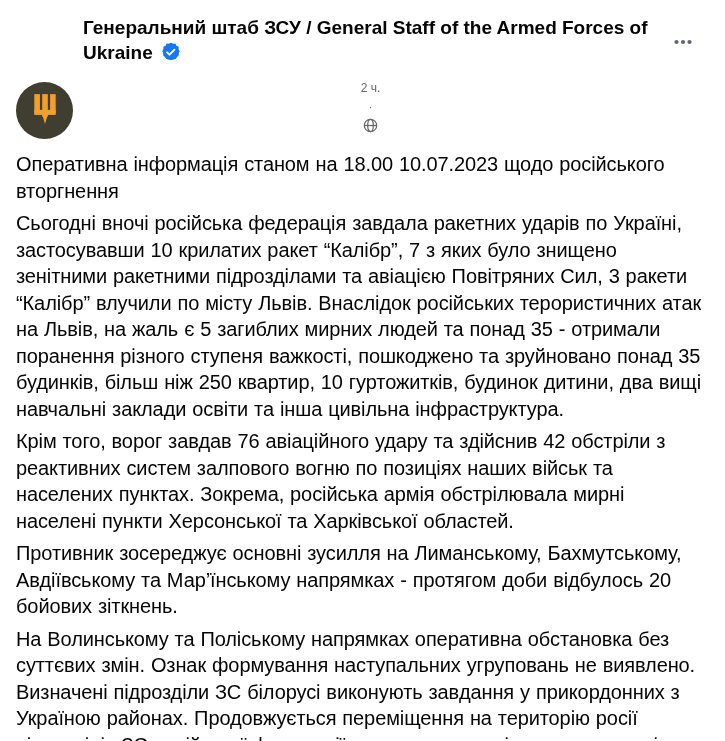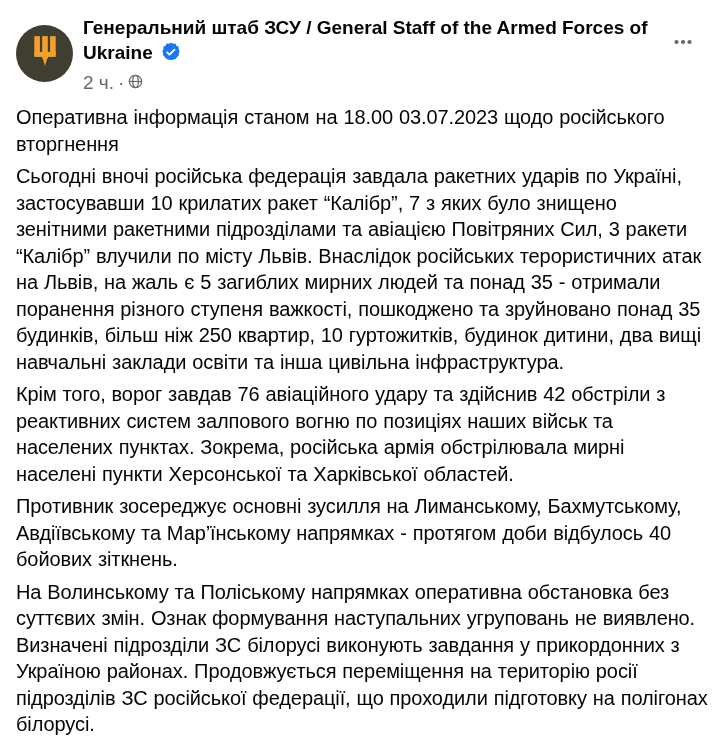--- a/index.html
+++ b/index.html
@@ -6,28 +6,28 @@
     --text-primary:#050505;
     --text-secondary:#65676B;
     --verified-blue:#1877F2;
     --avatar-background:#3F3E30;
     --trident-gold:#F1A02B;
   }
   *{margin:0;padding:0;box-sizing:border-box;}
   html,body{width:725px;height:741px;background:#ffffff;overflow:hidden;}
   body{font-family:"Liberation Sans","DejaVu Sans",sans-serif;color:var(--text-primary);}
   .post-card{position:relative;width:725px;height:741px;background:#fff;}
-  .post-header{display:flex;align-items:center;padding:14px 16px 6px 16px;}
+  .post-header{display:flex;align-items:flex-end;padding:14px 16px 6px 16px;}
   .avatar{flex:0 0 auto;width:57px;height:57px;border-radius:50%;background:var(--avatar-background);
     display:flex;align-items:center;justify-content:center;margin-right:10px;cursor:pointer;}
   .header-text{flex:1 1 auto;padding-top:1px;min-width:0;max-width:575px;}
   .page-name{font-size:19px;line-height:25px;font-weight:bold;color:var(--text-primary);cursor:pointer;}
   .page-name .name-text{display:inline;}
   .verified{display:inline-block;vertical-align:-2px;margin-left:4px;}
-  .meta-row{display:flex;align-items:center;margin-top:5px;font-size:19px;line-height:19px;color:var(--text-secondary);}
+  .meta-row{display:flex;align-items:center;margin-top:12px;font-size:12px;line-height:19px;color:var(--text-secondary);flex-direction:column;}
   .meta-row .dot{margin:0 4px;}
   .globe{display:inline-block;margin-top:1px;}
   .more-btn{position:absolute;top:24px;right:24px;width:36px;height:36px;border:none;background:transparent;
     display:flex;align-items:center;justify-content:center;cursor:pointer;border-radius:50%;}
   .post-body{padding:6px 16px 0 16px;}
   .post-body p{font-size:20px;line-height:26.5px;color:var(--text-primary);margin:0 0 6px 0;
     letter-spacing:-0.1px;word-spacing:0.5px;}
   .post-body p:last-child{margin-bottom:0;}
 </style>
 </head>
@@ -85,25 +85,25 @@
             <circle cx="11" cy="11" r="2.1"></circle>
             <circle cx="17.5" cy="11" r="2.1"></circle>
           </g>
         </svg>
       </span>
     </button>
   </div>
 
   <div class="post-body">
 
-      <p>Оперативна інформація станом на 18.00 03.07.2023 щодо російського вторгнення</p>
+      <p>Оперативна інформація станом на 18.00 10.07.2023 щодо російського вторгнення</p>
 
 
       <p>Сьогодні вночі російська федерація завдала ракетних ударів по Україні, застосувавши 10 крилатих ракет “Калібр”, 7 з яких було знищено зенітними ракетними підрозділами та авіацією Повітряних Сил, 3 ракети “Калібр” влучили по місту Львів. Внаслідок російських терористичних атак на Львів, на жаль є 5 загиблих мирних людей та понад 35 - отримали поранення різного ступеня важкості, пошкоджено та зруйновано понад 35 будинків, більш ніж 250 квартир, 10 гуртожитків, будинок дитини, два вищі навчальні заклади освіти та інша цивільна інфраструктура.</p>
 
       <p>Крім того, ворог завдав 76 авіаційного удару та здійснив 42 обстріли з реактивних систем залпового вогню по позиціях наших військ та населених пунктах. Зокрема, російська армія обстрілювала мирні населені пункти Херсонської та Харківської областей.</p>
 
-      <p>Противник зосереджує основні зусилля на Лиманському, Бахмутському, Авдіївському та Мар’їнському напрямках - протягом доби відбулось 40 бойових зіткнень.</p>
+      <p>Противник зосереджує основні зусилля на Лиманському, Бахмутському, Авдіївському та Мар’їнському напрямках - протягом доби відбулось 20 бойових зіткнень.</p>
 
       <p>На Волинському та Поліському напрямках оперативна обстановка без суттєвих змін. Ознак формування наступальних угруповань не виявлено. Визначені підрозділи ЗС білорусі виконують завдання у прикордонних з Україною районах. Продовжується переміщення на територію росії підрозділів ЗС російської федерації, що проходили підготовку на полігонах білорусі.</p>
     </div>
 
 </div>
 
 </body></html>

